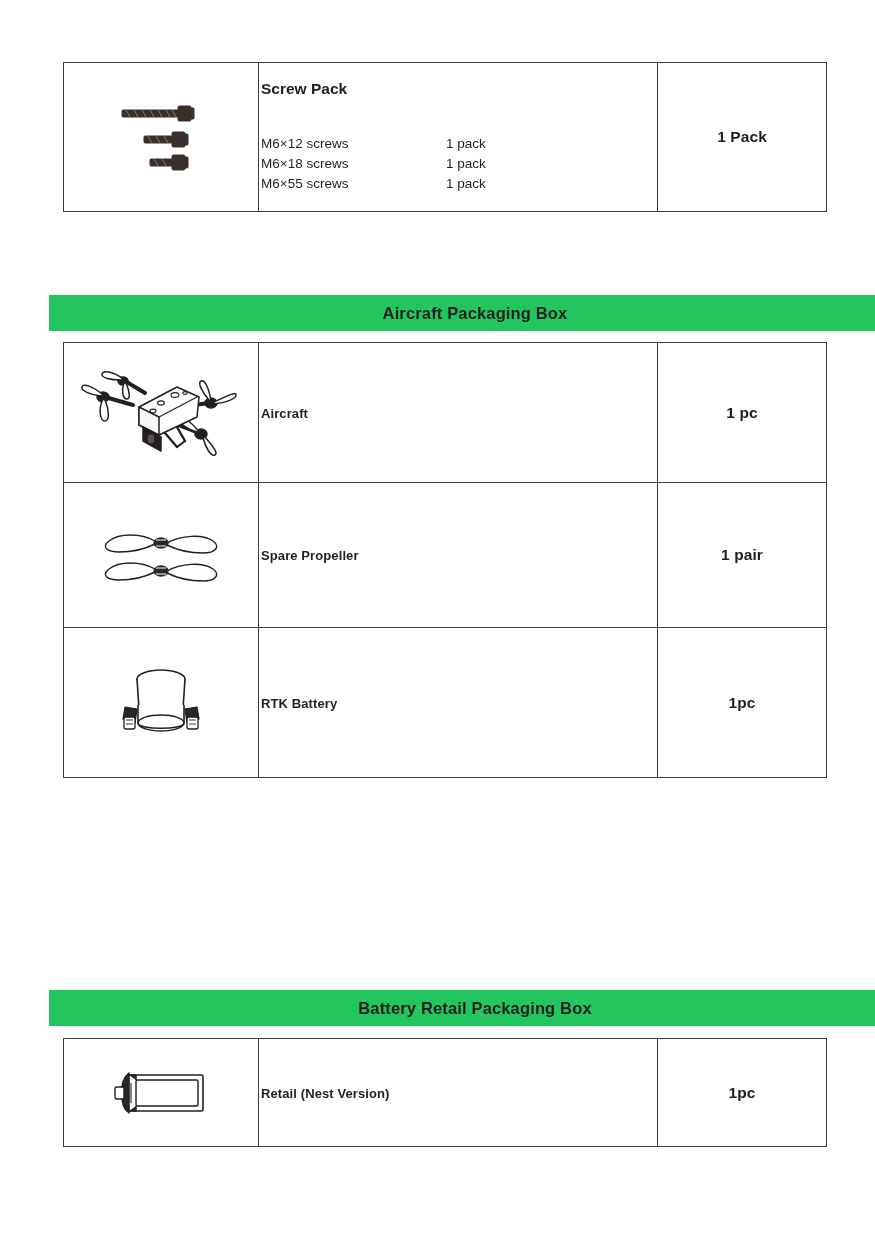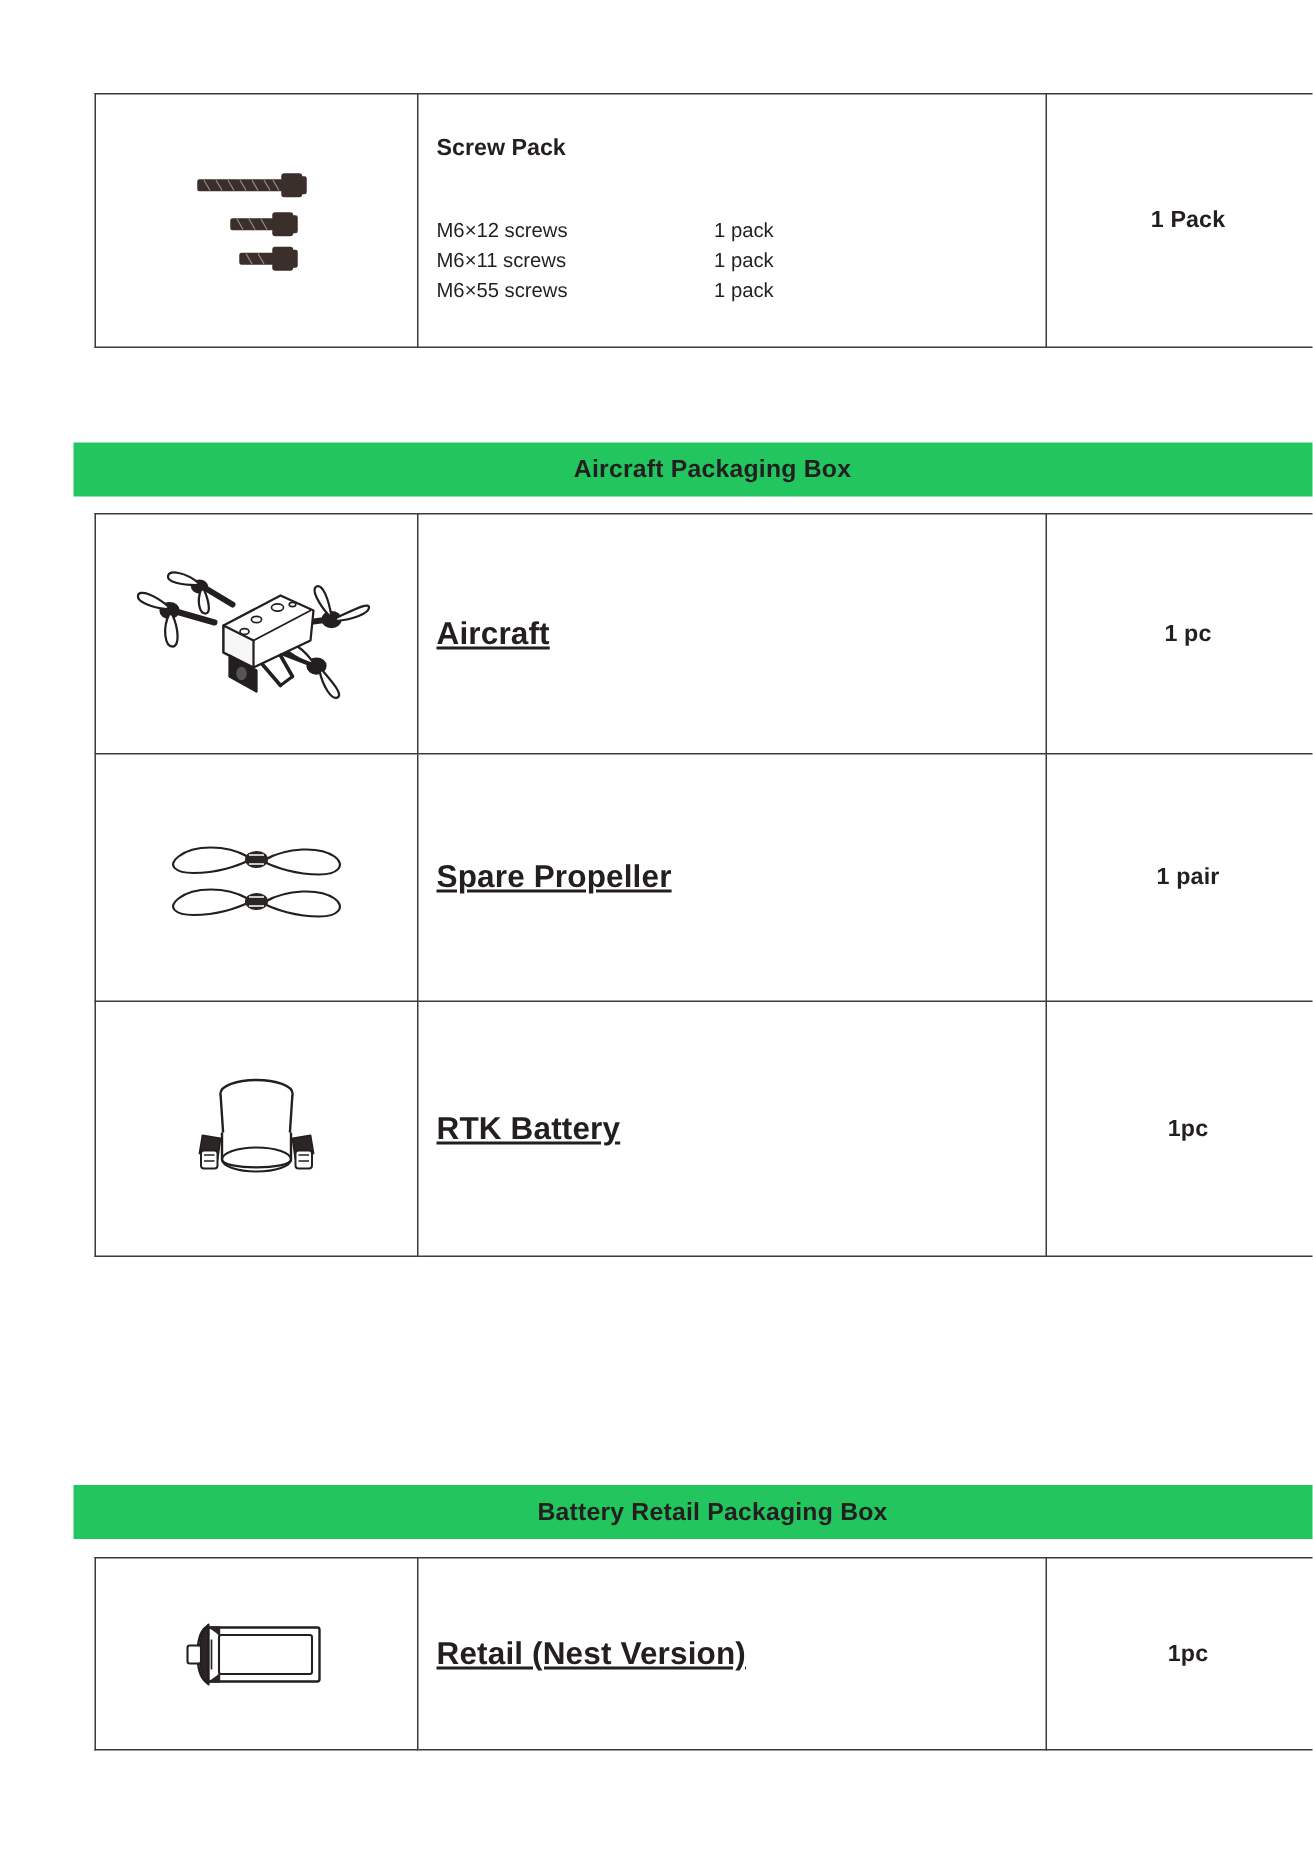--- a/index.html
+++ b/index.html
@@ -27,21 +27,21 @@
   
   .pk-table {
     position: absolute;
     border-collapse: collapse;
     table-layout: fixed;
     width: 748px;
     left: 63px;
   }
   .pk-table td {
     border: 1.3px solid #3b3b3f;
-    padding: 12px;
+    padding: 2px;
     vertical-align: middle;
   }
   .col-icon  { width: 190px; }
   .col-desc  { width: 394px; }
   .col-qty   { width: 164px; }
 
   .icon-cell {
     text-align: center;
   }
   .icon-wrap {
@@ -55,24 +55,23 @@
     padding-left: 28px;
   }
   .qty-cell {
     text-align: center;
     font-size: 15.5px;
     font-weight: bold;
     letter-spacing: .1px;
   }
 
   .item-title {
-    font-size: 21px;
+    font-size: 13px;
     font-weight: bold;
     letter-spacing: .1px;
-    text-decoration: underline;
   }
 
   
   .screw-title {
     font-size: 15.5px;
     font-weight: bold;
     margin-bottom: 11px;
   }
   .screw-list {
     font-size: 13.5px;
@@ -142,21 +141,21 @@
         </div>
       </td>
       <td class="col-desc desc-cell">
         <div class="screw-title">Screw Pack</div>
         <div class="screw-list">
           <div class="screw-row">
             <span class="screw-name">M6×12 screws</span>
             <span class="screw-qty">1 pack</span>
           </div>
           <div class="screw-row">
-            <span class="screw-name">M6×11 screws</span>
+            <span class="screw-name">M6×18 screws</span>
             <span class="screw-qty">1 pack</span>
           </div>
           <div class="screw-row">
             <span class="screw-name">M6×55 screws</span>
             <span class="screw-qty">1 pack</span>
           </div>
         </div>
       </td>
       <td class="col-qty qty-cell">1 Pack</td>
     </tr>

